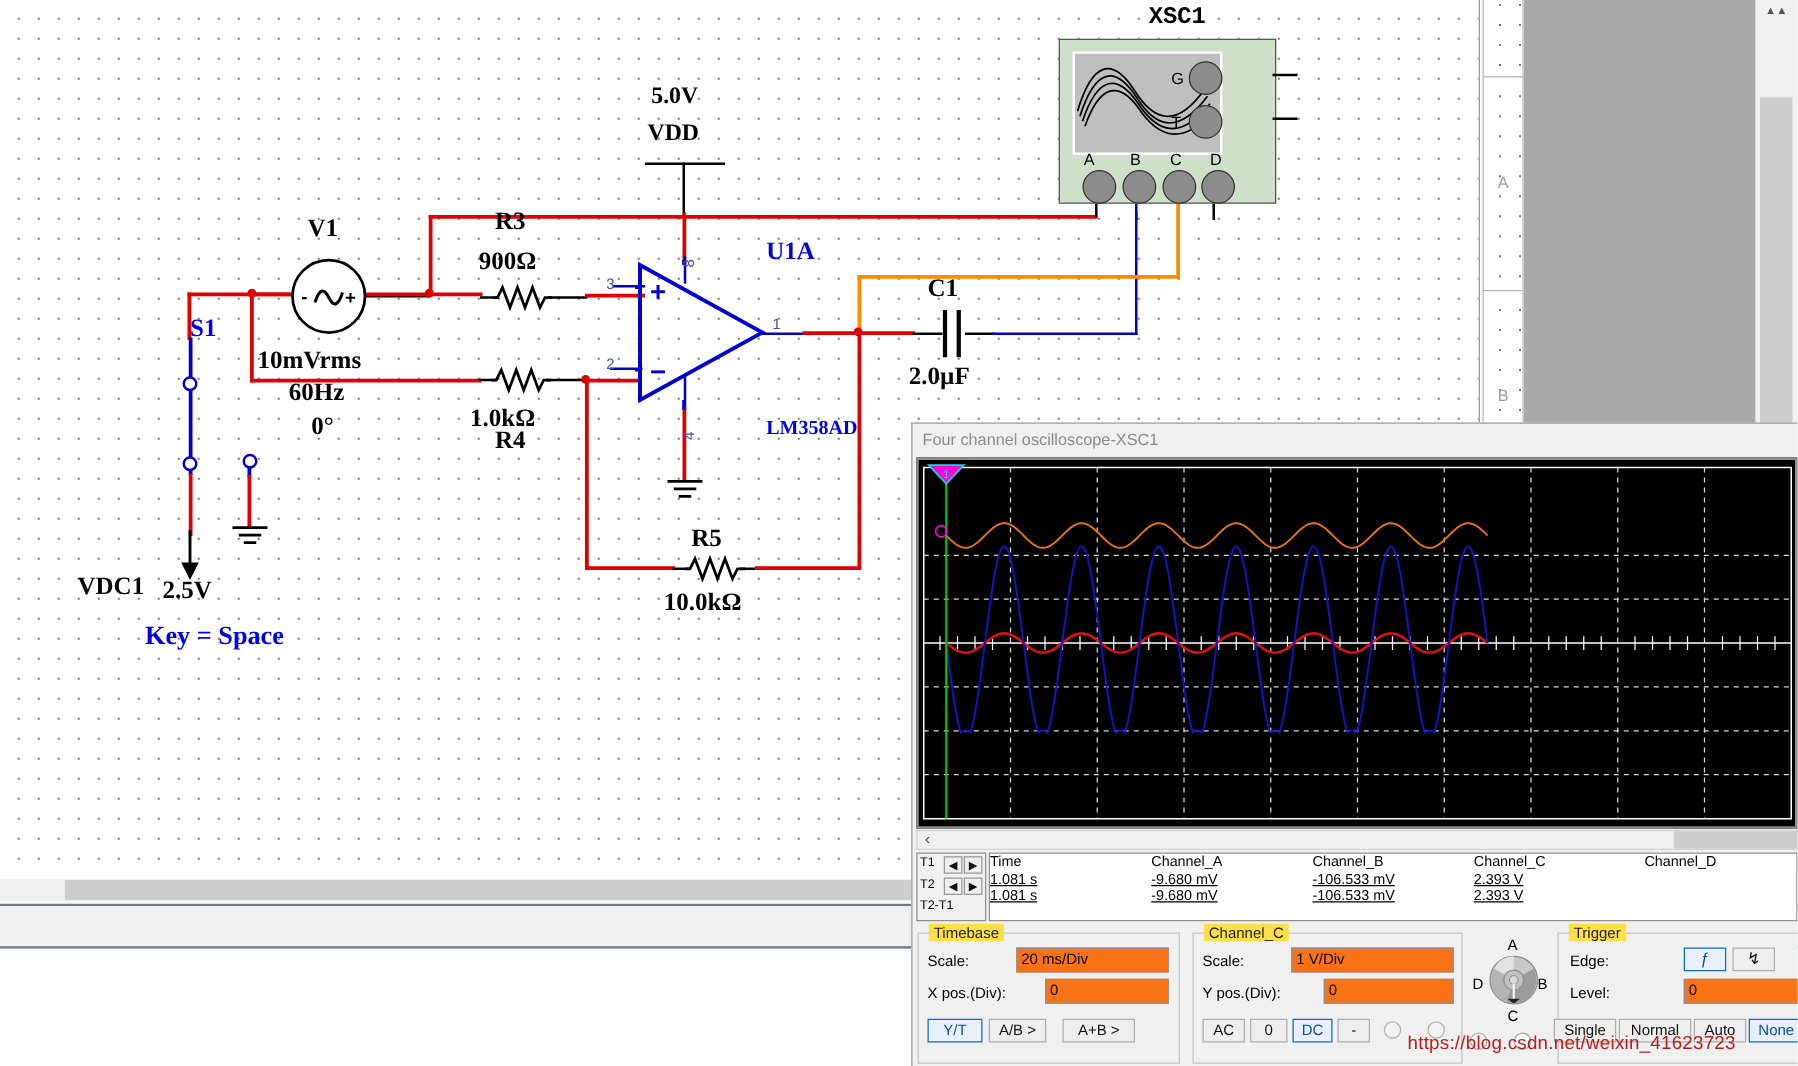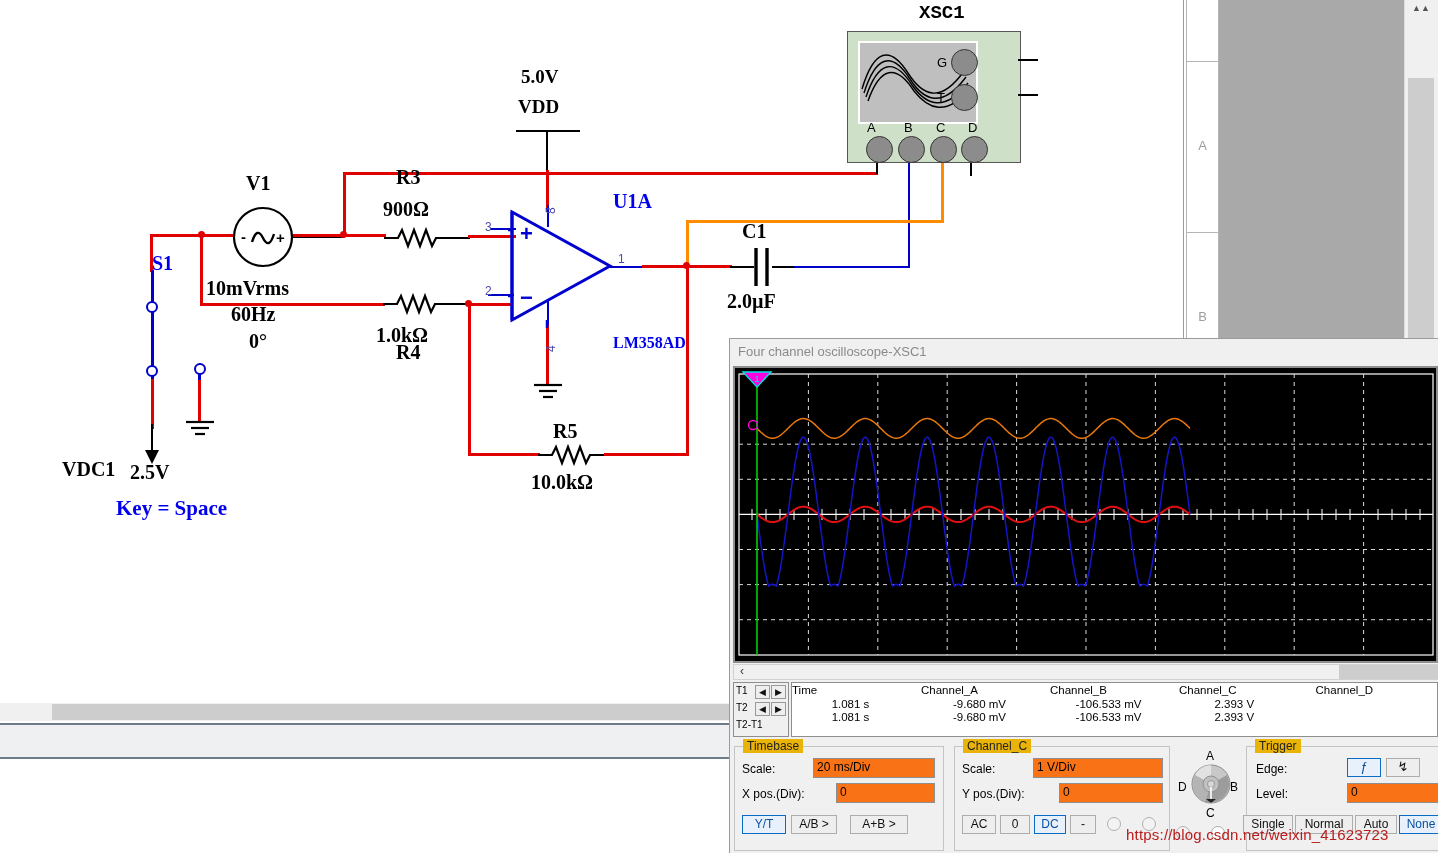--- a/index.html
+++ b/index.html
@@ -83,25 +83,25 @@
   #tsel{position:absolute;left:0;top:0;width:56px;height:55px;border:1px solid #8e8e8e;
         background:#f0f0f0;box-sizing:border-box;}
   .trow{position:absolute;left:2px;height:16px;font-size:10px;color:#000;}
   .tarrows{position:absolute;width:32px;height:14px;}
   .tarrow{position:absolute;width:15px;height:14px;background:#eeeeee;border:1px solid #999;
           box-sizing:border-box;font-size:9px;line-height:12px;text-align:center;color:#111;}
   #readTable{position:absolute;left:58px;top:0;width:647px;height:55px;
              border:1px solid #8e8e8e;background:#ffffff;box-sizing:border-box;}
   #readTable table{border-collapse:collapse;width:100%;font-size:11.5px;color:#000;}
   #readTable th{font-weight:normal;text-align:left;padding:0;height:14px;}
-  #readTable td{text-align:center;padding:0 12px 0 0;height:13px;}
+  #readTable td{text-align:left;padding:0 12px 0 0;height:13px;text-decoration:underline;}
 
   
   .group{position:absolute;border:1px solid #c4c4c4;}
-  .glabel{position:absolute;top:-8px;left:8px;background:#eab308;padding:0 4px;
+  .glabel{position:absolute;top:-8px;left:8px;background:#fde047;padding:0 4px;
           font-size:12px;color:#222;}
   .flabel{position:absolute;font-size:12px;color:#000;}
   .tfield{position:absolute;background:#f97316;border:1px solid #8e8e8e;box-sizing:border-box;
           font-size:12px;color:#000;padding:1px 3px;overflow:hidden;white-space:nowrap;}
   .btn{position:absolute;background:#eeeeee;border:1px solid #adadad;box-sizing:border-box;
        font-size:12px;color:#111;text-align:center;}
   .btn.sel{border:1px solid #0a6cc4;color:#0a50a0;background:#e8f1fb;}
   .radio{position:absolute;width:14px;height:14px;border-radius:50%;
          border:1px solid #b0b0b0;background:#f3f3f3;box-sizing:border-box;}
   .radio.on{background:#ffffff;border:1px solid #aaa;}

